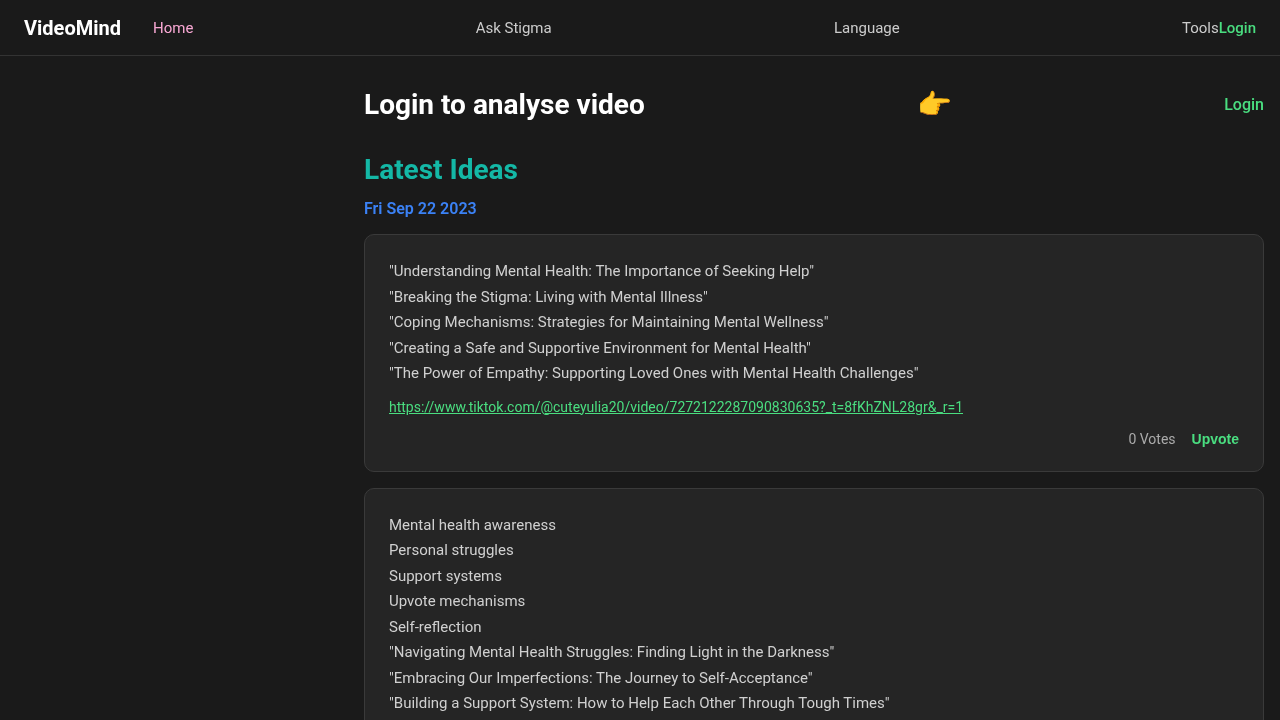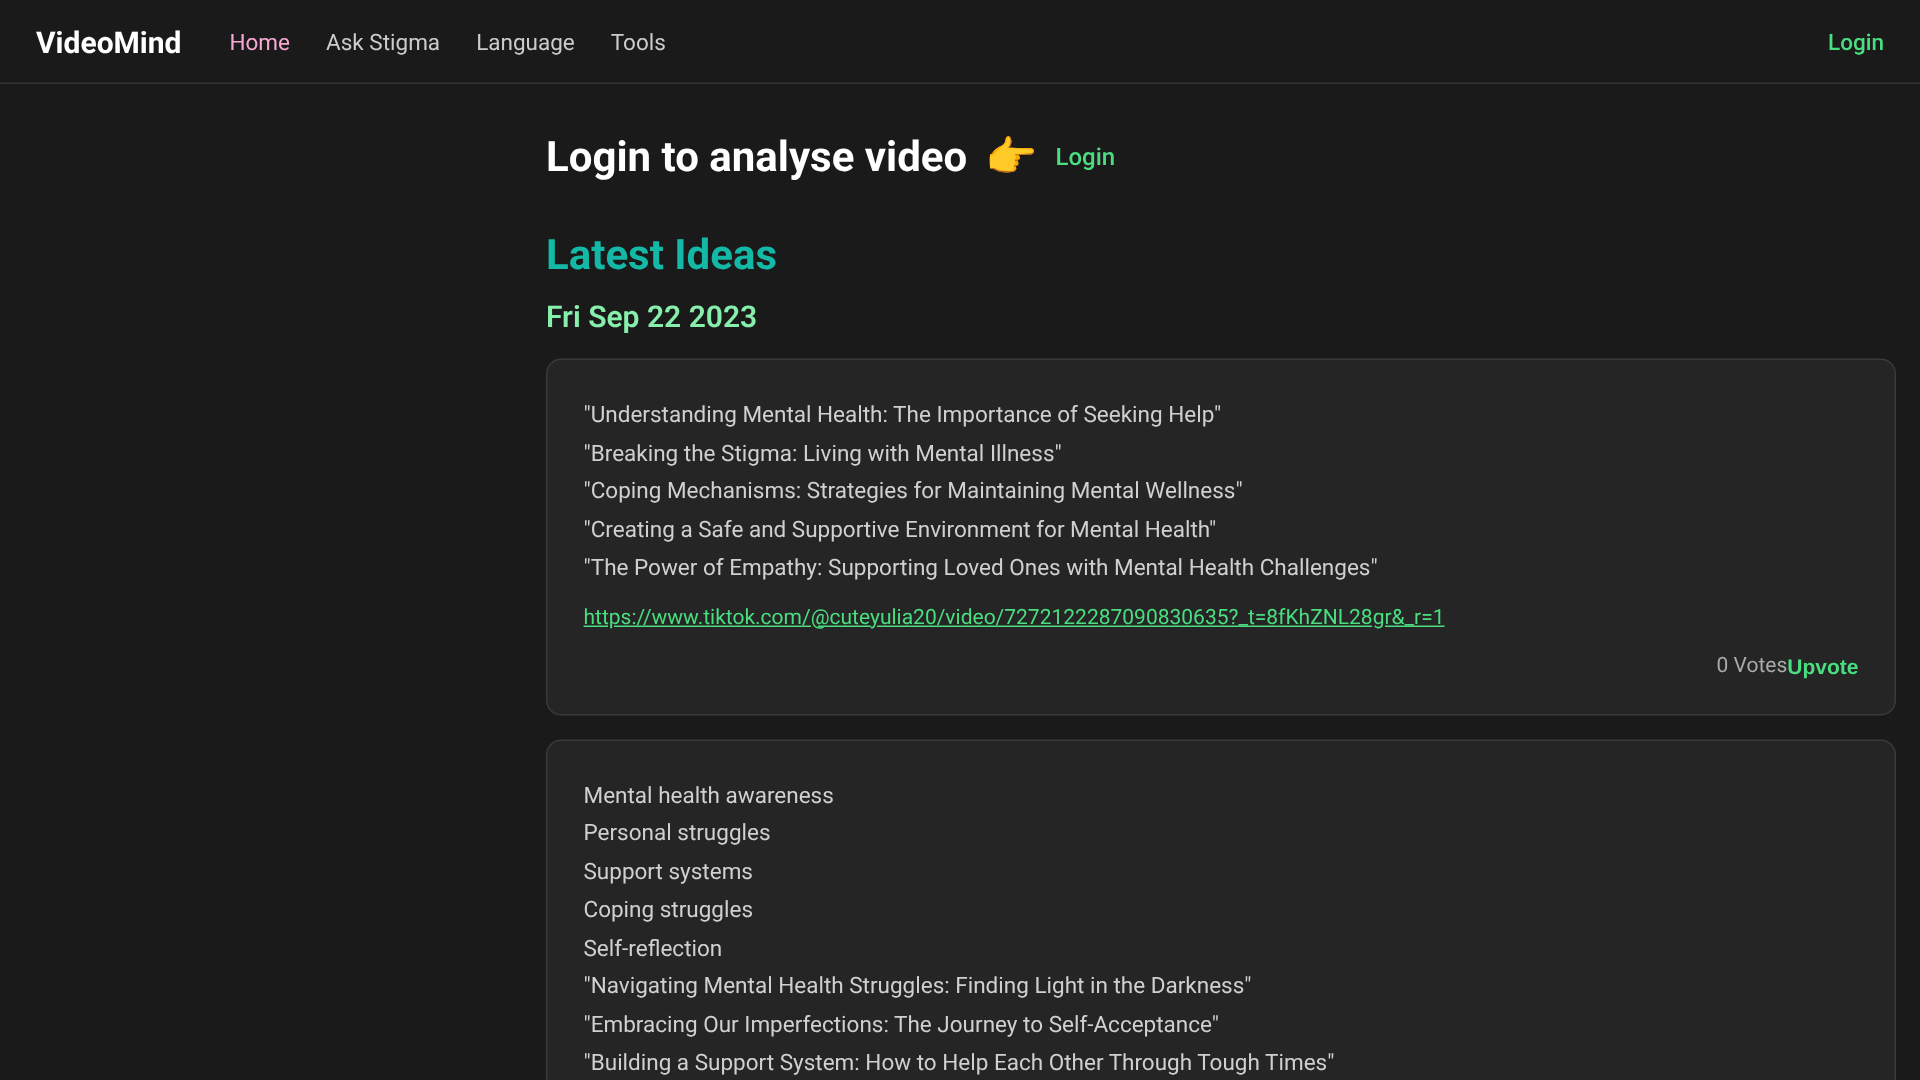--- a/index.html
+++ b/index.html
@@ -1,18 +1,19 @@
 <!DOCTYPE html>
 <html><head>
   <meta charset="utf-8">
   <style>
     * {
       margin: 0;
       padding: 0;
       box-sizing: border-box;
+      justify-content: space-between;
     }
 
     body {
       background-color: #1a1a1a;
       color: #e0e0e0;
       font-family: -apple-system, BlinkMacSystemFont, 'Segoe UI', Roboto, sans-serif;
       min-height: 720px;
       width: 1280px;
     }
 
@@ -93,23 +94,23 @@
     }
 
     .section-title {
       font-size: 28px;
       font-weight: 700;
       color: #14b8a6;
       margin-bottom: 13px;
     }
 
     .date-label {
-      font-size: 20px;
+      font-size: 16px;
       font-weight: 600;
-      color: #86efac;
+      color: #3b82f6;
       margin-bottom: 16px;
     }
 
     
     .idea-card {
       background-color: #252525;
       border: 1px solid #3a3a3a;
       border-radius: 10px;
       padding: 24px;
       margin-bottom: 16px;
@@ -128,20 +129,21 @@
       text-decoration: underline;
       word-break: break-all;
       display: block;
       margin-bottom: 16px;
     }
 
     .idea-card-footer {
       display: flex;
       justify-content: flex-end;
       align-items: center;
+      gap: 16px;
     }
 
     .votes-label {
       color: #aaaaaa;
       font-size: 14px;
     }
 
     .upvote-btn {
       color: #4ade80;
       font-size: 14px;
@@ -190,21 +192,21 @@
       <span class="votes-label">0 Votes</span>
       <button class="upvote-btn">Upvote</button>
     </div>
   </div>
 
   <div class="idea-card">
     <div class="idea-card-content">
       <div>Mental health awareness</div>
       <div>Personal struggles</div>
       <div>Support systems</div>
-      <div>Coping struggles</div>
+      <div>Upvote mechanisms</div>
       <div>Self-reflection</div>
       <div>"Navigating Mental Health Struggles: Finding Light in the Darkness"</div>
       <div>"Embracing Our Imperfections: The Journey to Self-Acceptance"</div>
       <div>"Building a Support System: How to Help Each Other Through Tough Times"</div>
     </div>
   </div>
 
 </div>
 
 </body></html>

